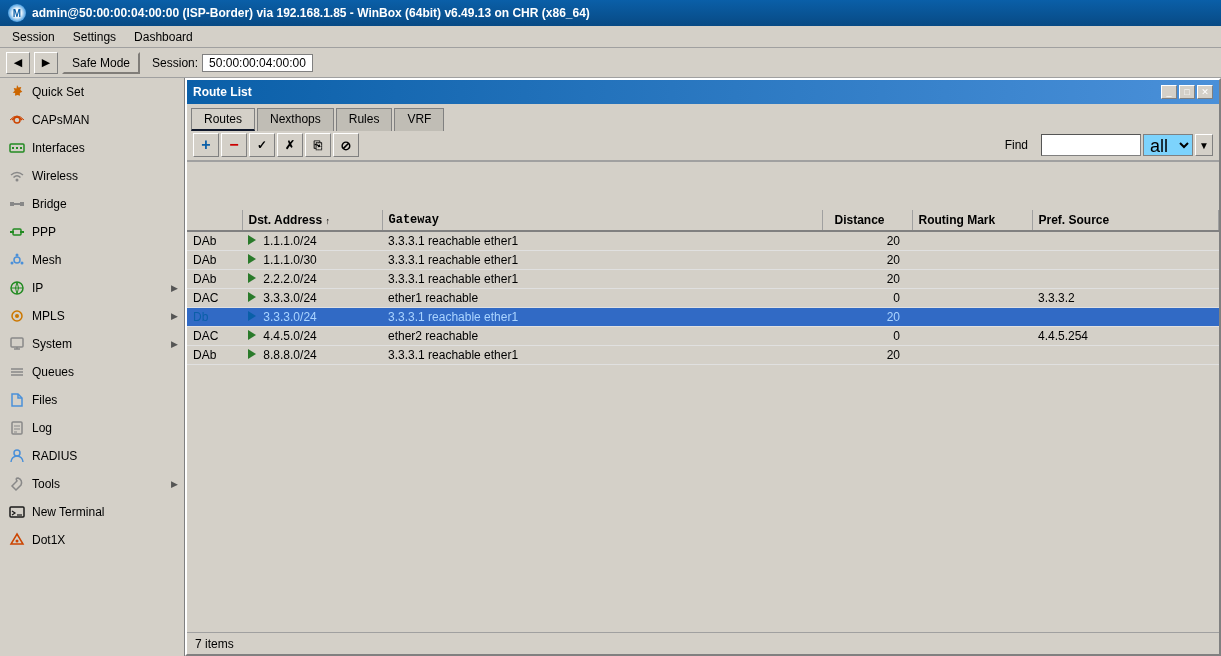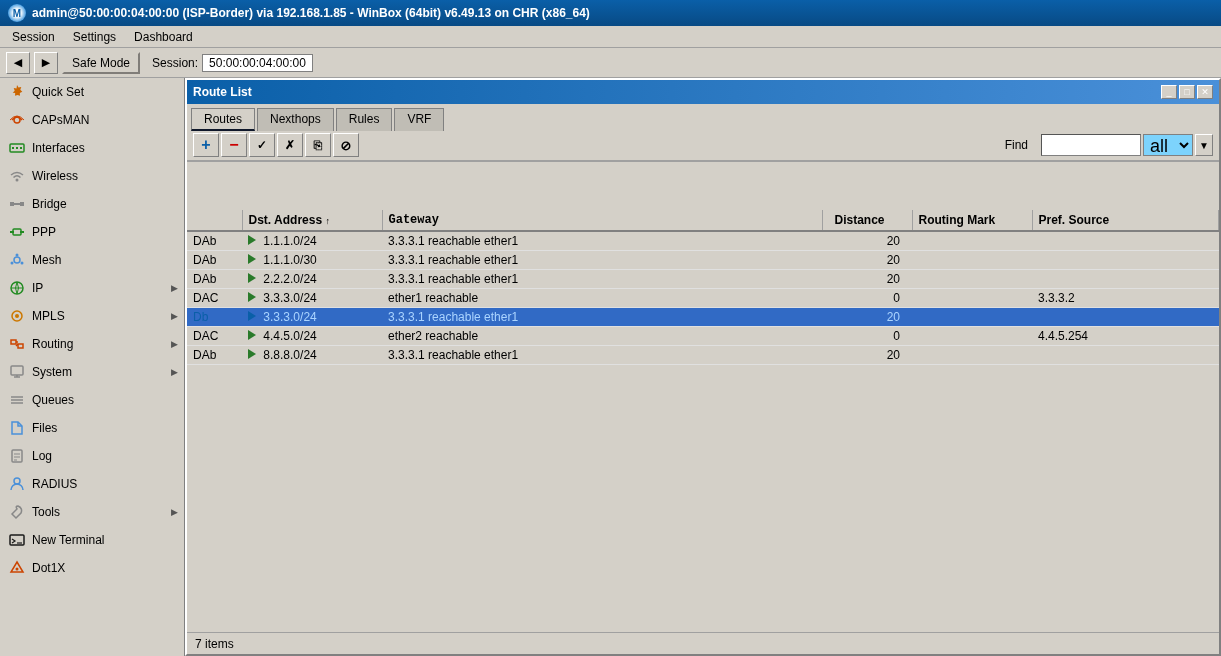--- a/index.html
+++ b/index.html
@@ -405,30 +405,20 @@
     <div class="sidebar-item has-submenu">
       <div class="sidebar-icon">
         <svg width="16" height="16" viewBox="0 0 16 16">
             <circle cx="8" cy="8" r="5" fill="none" stroke="#cc7700" stroke-width="1.5"></circle>
             <circle cx="8" cy="8" r="2" fill="#cc7700"></circle>
           </svg>
       </div>
       <span class="sidebar-label">MPLS</span>
     </div>
 
-    <div class="sidebar-item has-submenu">
-      <div class="sidebar-icon">
-        <svg width="16" height="16" viewBox="0 0 16 16">
-            <path d="M2 4h5v4H2z" fill="none" stroke="#cc4400" stroke-width="1.5"></path>
-            <path d="M9 8h5v4H9z" fill="none" stroke="#cc4400" stroke-width="1.5"></path>
-            <path d="M7 6h2M9 8l-2 2" stroke="#cc4400" stroke-width="1.5"></path>
-          </svg>
-      </div>
-      <span class="sidebar-label">Routing</span>
-    </div>
 
     <div class="sidebar-item has-submenu">
       <div class="sidebar-icon">
         <svg width="16" height="16" viewBox="0 0 16 16">
             <rect x="2" y="2" width="12" height="9" rx="1" fill="none" stroke="#888" stroke-width="1.5"></rect>
             <line x1="5" y1="13" x2="11" y2="13" stroke="#888" stroke-width="1.5"></line>
             <line x1="8" y1="11" x2="8" y2="13" stroke="#888" stroke-width="1.5"></line>
           </svg>
       </div>
       <span class="sidebar-label">System</span>

